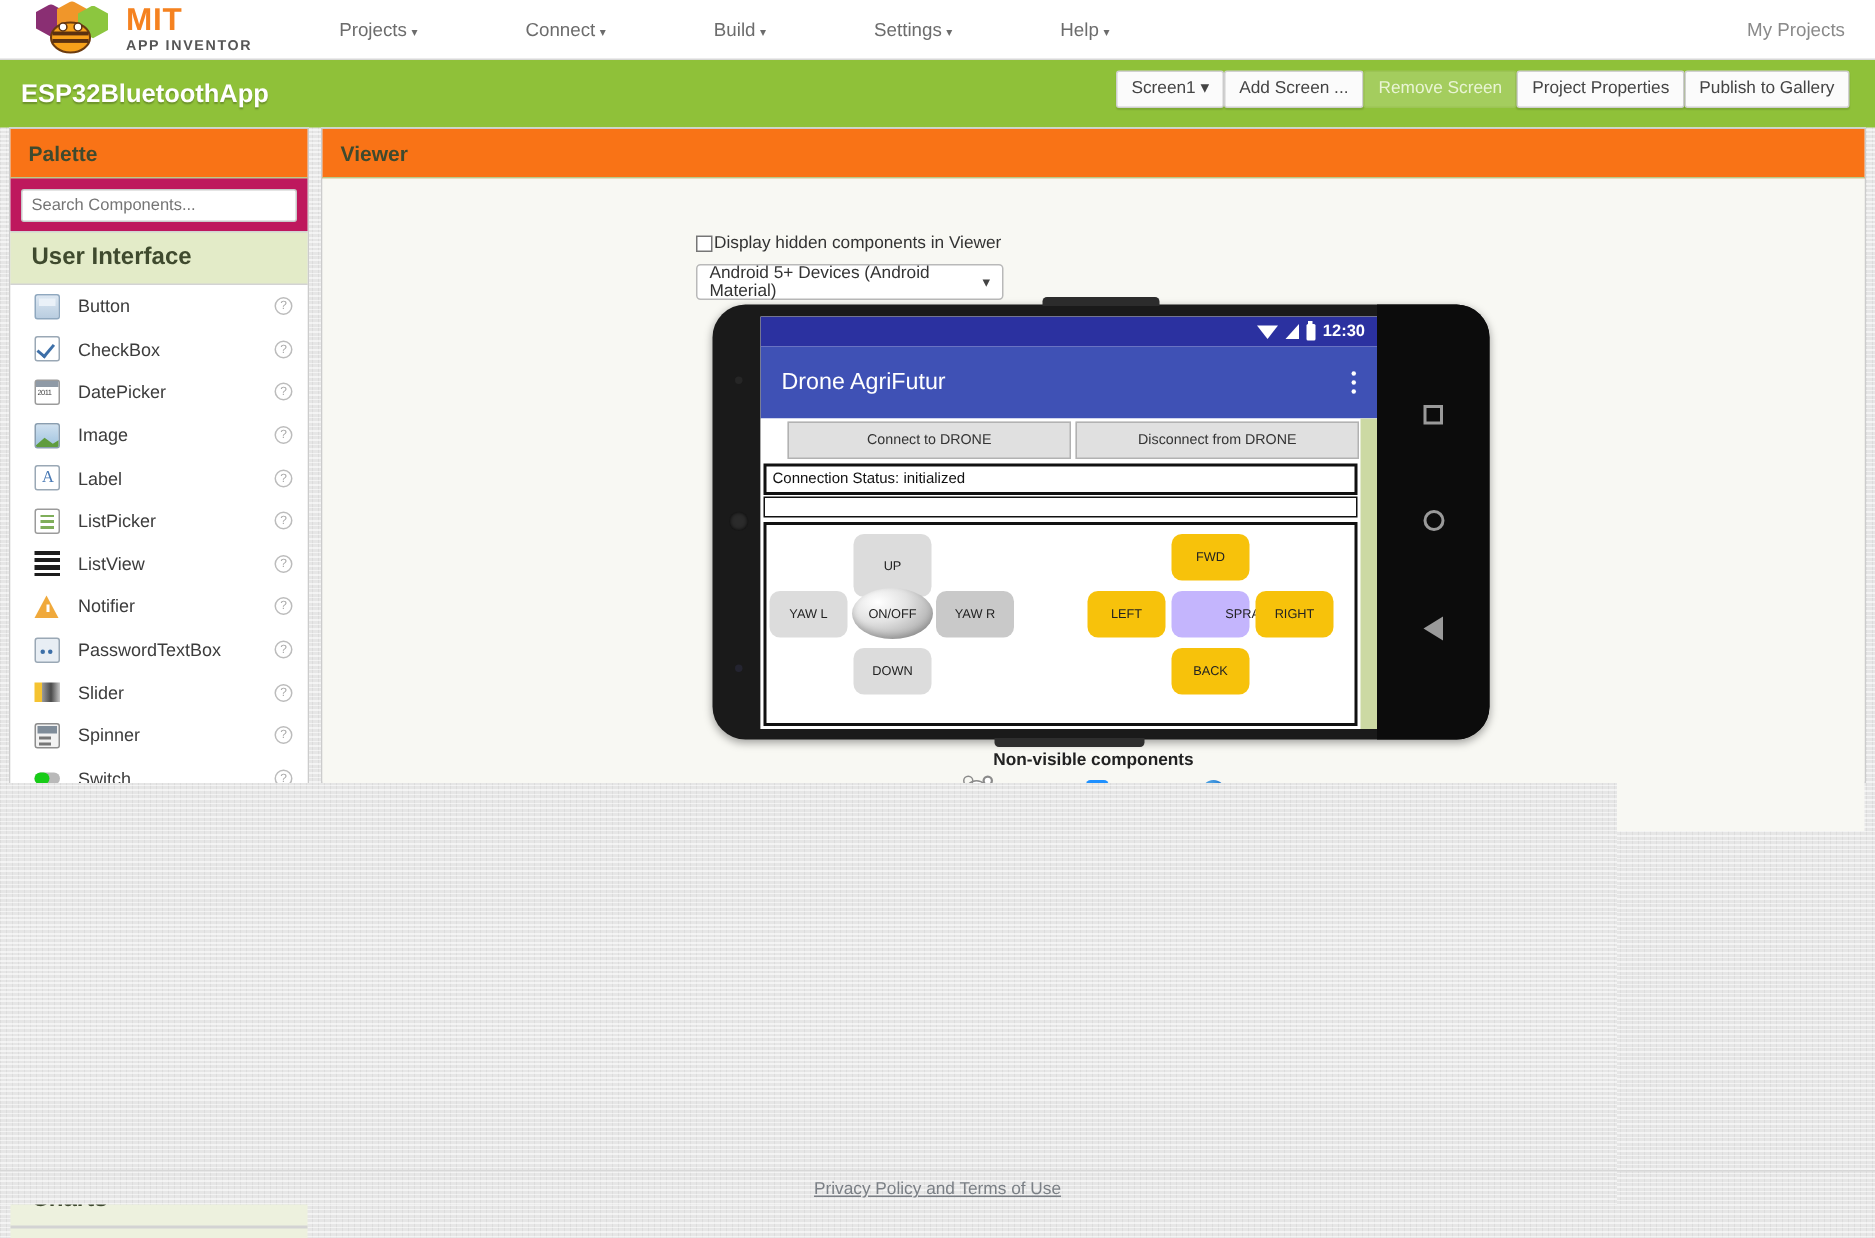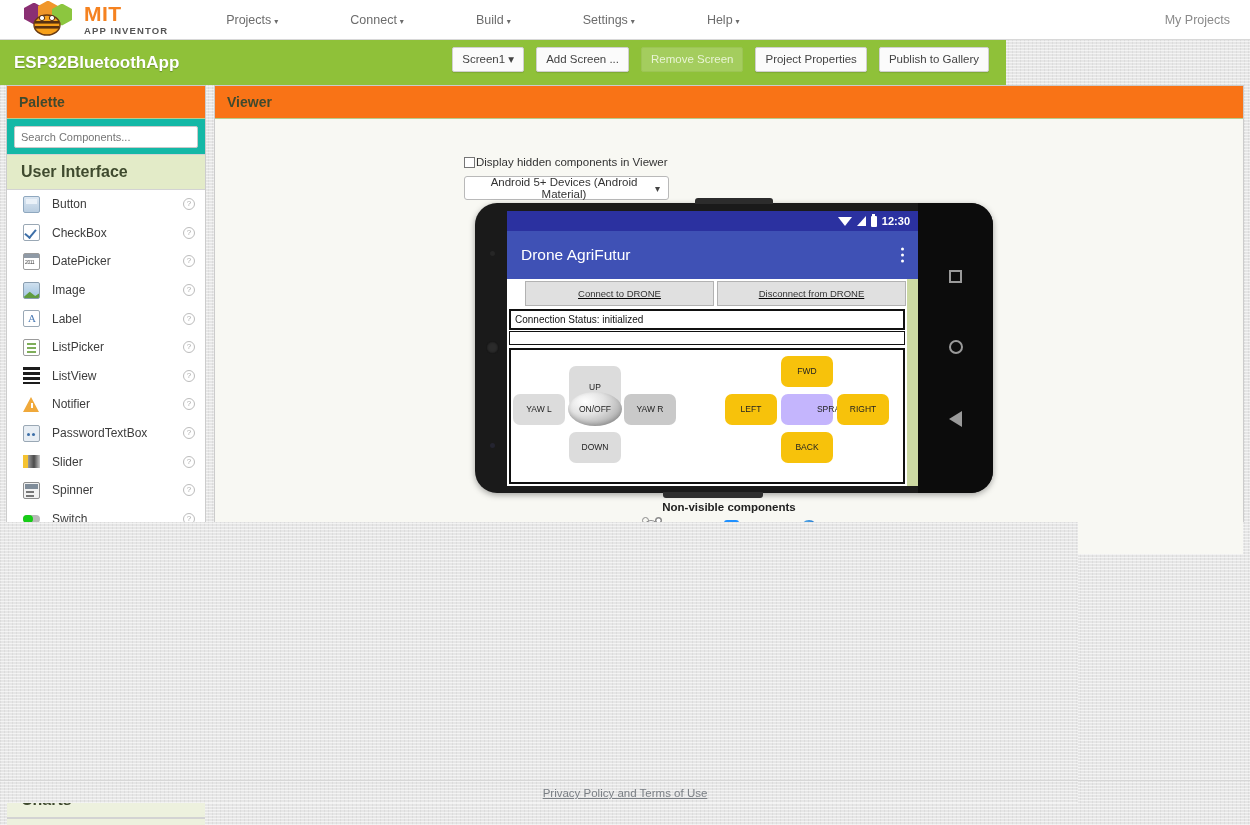--- a/index.html
+++ b/index.html
@@ -42,30 +42,30 @@
     white-space:nowrap;
   }
   .caret { font-size:8px; margin-left:3px; }
   #myprojects {
     position:absolute; right:20px; top:13px;
     font-size:12.5px; color:#8a8a8a; cursor:pointer;
   }
 
   
   #projectbar {
-    position:absolute; left:0; top:40px; width:1006px; height:45px;
+    position:absolute; left:0; top:40px; width:1250px; height:45px;
     background:#8fc139;
     display:flex; align-items:center;
   }
   #projname {
     margin-left:14px; color:#fff; font-size:17px; font-weight:bold;
     text-shadow:0 1px 1px rgba(0,0,0,.25);
   }
   #screenbtns {
-    position:absolute; right:17px; top:7px; display:flex; gap:12px;
+    position:absolute; right:17px; top:7px; display:flex; gap:0;
   }
   .wbtn {
     background:#fbfbfb; border:1px solid #d0d0d0; border-radius:2px;
     font-size:11.5px; color:#444; padding:5px 9px; cursor:pointer;
     white-space:nowrap; line-height:1.1;
     box-shadow:0 1px 1px rgba(0,0,0,.12);
   }
   .wbtn.disabled {
     background:#a4cd5e; border-color:#9cc455; color:#e9f4d4;
     box-shadow:none; cursor:default;
@@ -73,21 +73,21 @@
 
   
   #palette {
     position:absolute; left:6px; top:85px; width:200px; height:712px;
     background:#fafafa; border:1px solid #ccc;
   }
   .panel-head {
     background:#f97316; color:#3f4a2e; font-size:14px; font-weight:bold;
     padding:8px 12px; border-bottom:1px solid #b7cc8d;
   }
-  #searchwrap { padding:7px 7px 6px 7px; background:#14b8a6; }
+  #searchwrap { padding:7px 7px 6px 7px; background:#be185d; }
   #searchinput {
     width:100%; font-size:11px; color:#999; padding:4px 6px;
     border:1px solid #c9c9c9; border-radius:2px; background:#fff;
     font-family:"Liberation Sans", sans-serif;
   }
   .cat-head {
     background:#edf1de; color:#3f4a2e; font-size:16px; font-weight:bold;
     padding:8px 14px; border-top:1px solid #d3d3d3; border-bottom:1px solid #d3d3d3;
     cursor:pointer;
   }
@@ -155,21 +155,20 @@
     font-size:11.5px; color:#333;
   }
   #hiddenchk .box {
     width:11px;height:11px;border:1px solid #767676;background:#fff;margin-right:1px;flex:none;
   }
   #devsel {
     position:absolute; left:249px; top:57px; width:205px; height:24px;
     background:#fff; border:1px solid #b9b9b9; border-radius:3px;
     font-size:11.5px; color:#333; display:flex; align-items:center;
     padding:0 8px;
-    text-align:center;
   }
   #devsel .chev { margin-left:auto; font-size:10px; color:#444; }
 
   
   #phone {
     position:absolute; left:260px; top:84px; width:518px; height:290px;
     background:#1a1a1a; border-radius:22px;
     box-shadow:0 2px 6px rgba(0,0,0,.35);
   }
   #phone::before { 
@@ -215,21 +214,21 @@
   }
   #apptitle { color:#fff; font-size:15.5px; }
   #dots3 { position:absolute; right:14px; top:50%; transform:translateY(-50%);
     width:3px;height:3px;border-radius:50%;background:#fff;
     box-shadow:0 -6px 0 #fff, 0 6px 0 #fff; }
 
   #screen-body { position:relative; height:207px; background:#fff; display:flex; }
   #screen-content { flex:1; min-width:0; }
   #screen-scroll { width:11px; background:#ccd9a3; }
 
-  .row-connect { display:flex; gap:3px; padding:2px 1px 0 18px;text-decoration:underline; }
+  .row-connect { display:flex; gap:3px; padding:2px 1px 0 18px; }
   .btn-connect {
     flex:1; background:#e0e0e0; border:1px solid #b2b2b2;
     font-size:9.5px; color:#333; text-align:center; padding:6px 0;
   }
   .lbl-status {
     margin:3px 2px 0 2px; border:2px solid #111; background:#fff;
     font-size:10px; color:#111; padding:3px 4px;
   }
   .spacer-box { margin:1px 2px 0 2px; height:14px; border:1px solid #111; background:#fff; }
 
@@ -468,21 +467,21 @@
 
             <div class="row-connect">
               <div class="btn-connect">Connect to DRONE</div>
               <div class="btn-connect">Disconnect from DRONE</div>
             </div>
 
             <div class="lbl-status">Connection Status: initialized</div>
             <div class="spacer-box"></div>
 
             <div class="controls">
-              <div class="cbtn grey" style="left:58px;top:16px;width:52px;height:42px;">UP</div>
+              <div class="cbtn grey" style="left:58px;top:6px;width:52px;height:42px;">UP</div>
               <div class="cbtn grey" style="left:2px;top:44px;width:52px;height:31px;">YAW L</div>
               <div class="cbtn oval" style="left:57px;top:42px;width:54px;height:34px;">ON/OFF</div>
               <div class="cbtn grey2" style="left:113px;top:44px;width:52px;height:31px;">YAW R</div>
               <div class="cbtn grey" style="left:58px;top:82px;width:52px;height:31px;">DOWN</div>
               <div class="cbtn yellow" style="left:270px;top:6px;width:52px;height:31px;">FWD</div>
               <div class="cbtn yellow" style="left:214px;top:44px;width:52px;height:31px;">LEFT</div>
               <div class="cbtn green" style="left:270px;top:44px;width:52px;height:31px;">SPRAY</div>
               <div class="cbtn yellow" style="left:326px;top:44px;width:52px;height:31px;">RIGHT</div>
               <div class="cbtn yellow" style="left:270px;top:82px;width:52px;height:31px;">BACK</div>
             </div>

